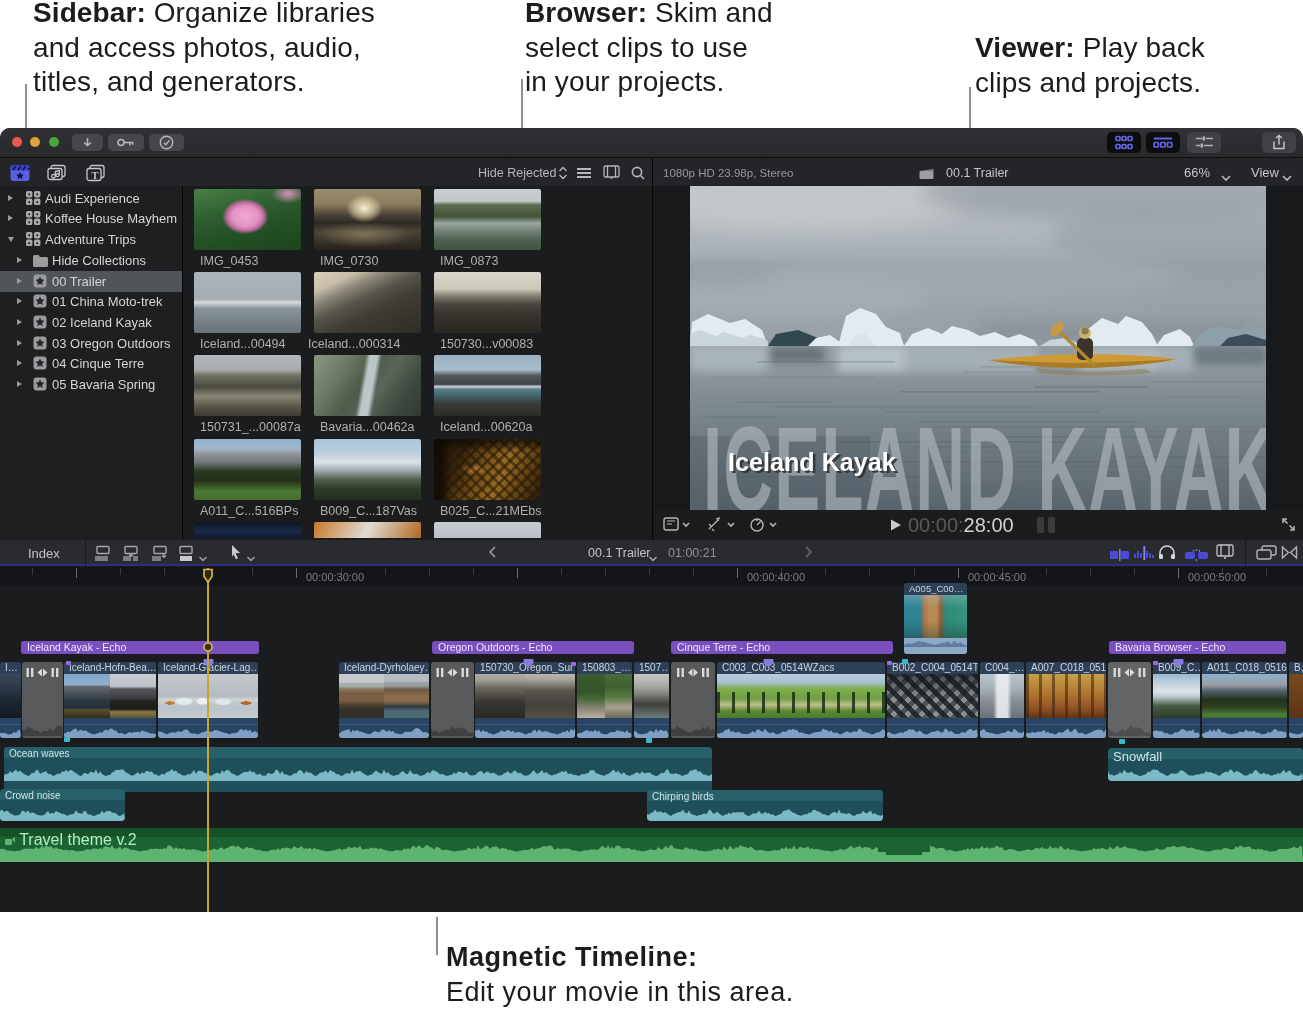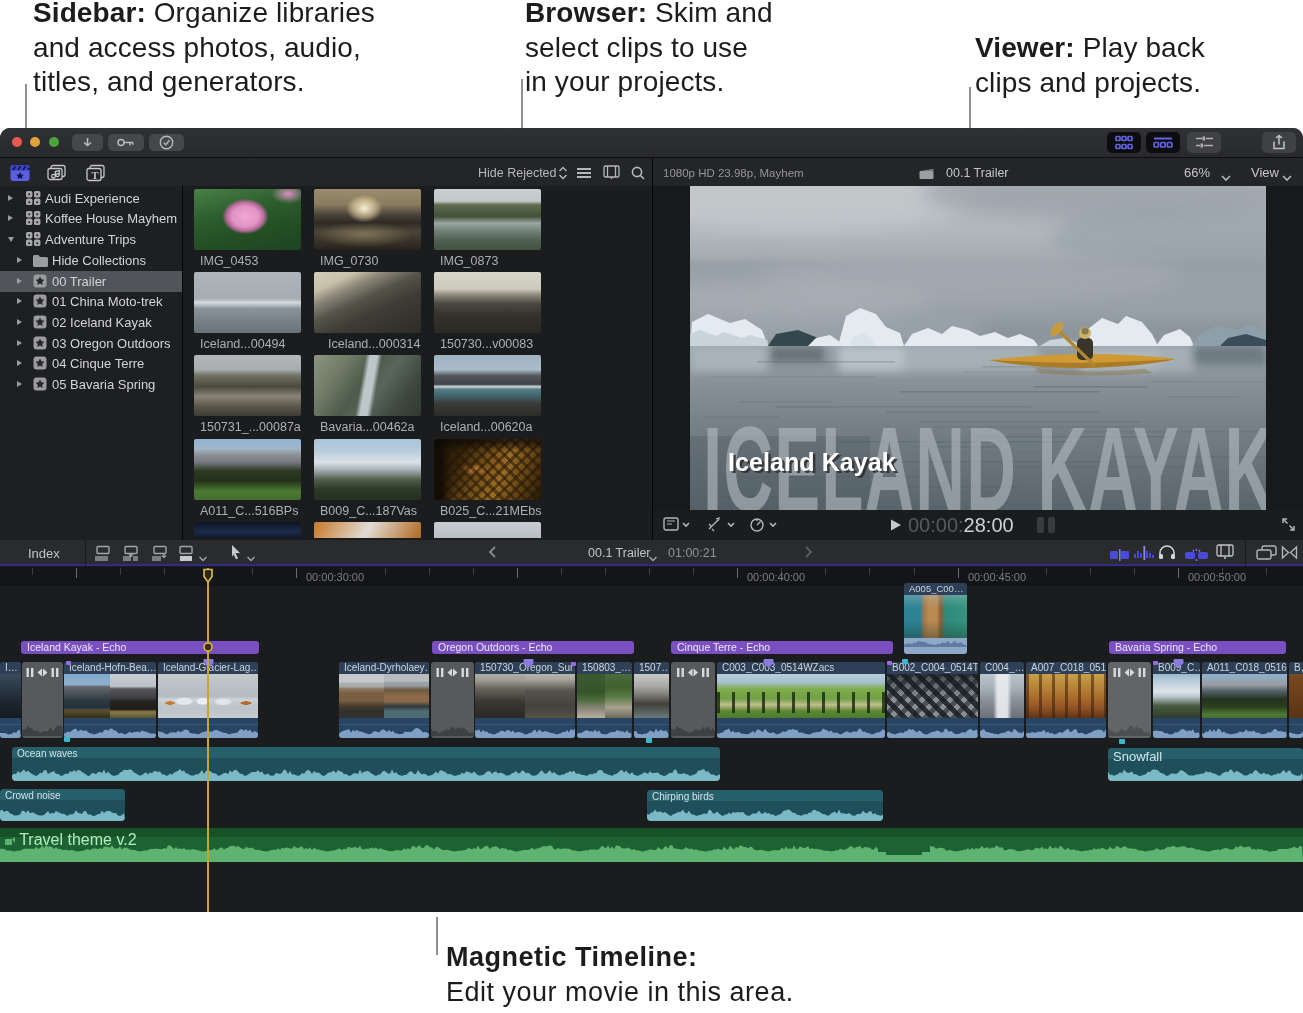--- a/index.html
+++ b/index.html
@@ -121,21 +121,21 @@
           <rect x="1" y="1" width="15" height="11" rx="1.5"></rect>
           <path d="M4.5 1v11M12.5 1v11M8.5 12l0 2"></path>
         </g>
       </svg></div>
 <div class="abs" style="left:630px;top:37px"><svg width="16" height="16">
         <g fill="none" stroke="#b6b7b9" stroke-width="1.6">
           <circle cx="7" cy="7" r="4.6"></circle>
           <path d="M10.5 10.5l3.5 3.5"></path>
         </g>
       </svg></div>
-<div class="txt" style="left:663px;top:39px;font-size:11.5px;color:#96979a">1080p HD 23.98p, Mayhem</div>
+<div class="txt" style="left:663px;top:39px;font-size:11.5px;color:#96979a">1080p HD 23.98p, Stereo</div>
 <div class="abs" style="left:919px;top:38px"><svg width="16" height="13">
         <rect x="0.5" y="4" width="14" height="8" rx="1" fill="#9d9ea0"></rect>
         <path d="M0.5 4l14-2.2V4z" fill="#77787a"></path>
         <g stroke="#242528" stroke-width="1">
           <path d="M2 3.6l1.6-2M5.5 3.1l1.6-2M9 2.6l1.6-2M12.5 2.1l1.4-1.8"></path>
         </g>
       </svg></div>
 <div class="txt" style="left:946px;top:38px;font-size:12.5px;color:#c4c5c7">00.1 Trailer</div>
 <div class="txt" style="left:1184px;top:37px;font-size:13px;color:#c4c5c7">66%</div>
 <div class="abs" style="left:1220px;top:41px"><svg width="12" height="9">
@@ -258,21 +258,21 @@
 <div class="abs" style="left:183px;top:58px;width:469px;height:354px;background:#1b1c1e"></div>
 <div class="thumb" style="left:194px;top:60.6px;background:radial-gradient(ellipse 34px 26px at 48% 45%, #f0a8d4 0%, #e292c2 40%, #b86a9a 55%, rgba(40,70,40,0) 68%),radial-gradient(ellipse 10px 8px at 48% 42%, #f0e0a0 0%, rgba(0,0,0,0) 85%),radial-gradient(ellipse 24px 14px at 88% 8%, #d892c0 0%, rgba(0,0,0,0) 70%),linear-gradient(165deg,#4a8046 0%,#2f6030 35%,#255226 60%,#1d441f 100%)"></div>
 <div class="lbl" style="left:200px;top:125.6px">IMG_0453</div>
 <div class="thumb" style="left:314px;top:60.6px;background:radial-gradient(ellipse 26px 20px at 47% 32%, rgba(255,248,222,.95) 0%, rgba(240,220,170,.5) 45%, rgba(0,0,0,0) 70%),radial-gradient(ellipse 70px 18px at 47% 75%, rgba(210,190,140,.4) 0%, rgba(0,0,0,0) 70%),linear-gradient(180deg,#9a8d6e 0%,#8a7c5e 25%,#4c443a 42%,#2e2a24 55%,#4a4336 70%,#26221c 100%),linear-gradient(90deg,rgba(20,18,14,.8) 0%,rgba(20,18,14,0) 18%,rgba(20,18,14,0) 72%,rgba(20,18,14,.75) 100%)"></div>
 <div class="lbl" style="left:320px;top:125.6px">IMG_0730</div>
 <div class="thumb" style="left:434px;top:60.6px;background:linear-gradient(180deg,#c9ced0 0%,#c2c8ca 20%,#5e6c4e 26%,#42523a 45%,#9aa6a2 56%,#74847a 68%,#4e6050 84%,#42543f 100%)"></div>
 <div class="lbl" style="left:440px;top:125.6px">IMG_0873</div>
 <div class="thumb" style="left:194px;top:143.9px;background:linear-gradient(180deg,#aeb5ba 0%,#a5acb2 44%,#d5dadd 50%,#b8bfc3 54%,#89939a 60%,#79838a 78%,#687278 100%),radial-gradient(ellipse 12px 4px at 45% 57%, #d0a030 0%, rgba(0,0,0,0) 80%)"></div>
 <div class="lbl" style="left:200px;top:208.9px">Iceland...00494</div>
 <div class="thumb" style="left:314px;top:143.9px;background:linear-gradient(155deg,#d8cfb8 0%,#c8bfa8 18%,#8a8578 30%,#55544a 45%,#3e3c34 62%,#2e2c26 100%),radial-gradient(ellipse 40px 20px at 82% 40%, rgba(140,155,165,.8) 0%, rgba(0,0,0,0) 70%)"></div>
-<div class="lbl" style="left:328px;top:208.9px">Iceland...000314</div>
+<div class="lbl" style="left:308px;top:208.9px">Iceland...000314</div>
 <div class="thumb" style="left:434px;top:143.9px;background:linear-gradient(180deg,#d8d5ca 0%,#ccc9bc 28%,#8a8778 38%,#4a4840 52%,#35332c 70%,#2a2822 100%)"></div>
 <div class="lbl" style="left:440px;top:208.9px">150730...v00083</div>
 <div class="thumb" style="left:194px;top:227.2px;background:linear-gradient(180deg,#b3b7b9 0%,#a9adaf 24%,#707062 34%,#4a4a3e 52%,#8a8478 68%,#5a564a 84%,#3e3c34 100%)"></div>
 <div class="lbl" style="left:200px;top:292.2px">150731_...00087a</div>
 <div class="thumb" style="left:314px;top:227.2px;background:linear-gradient(100deg,rgba(0,0,0,0) 0 44%,rgba(198,210,214,.9) 48% 54%,rgba(0,0,0,0) 58% 100%),linear-gradient(125deg,#8a9582 0%,#6e7a66 25%,#4e5a4a 45%,#5a665a 60%,#3e483e 80%,#323a32 100%)"></div>
 <div class="lbl" style="left:320px;top:292.2px">Bavaria...00462a</div>
 <div class="thumb" style="left:434px;top:227.2px;background:linear-gradient(180deg,#9db2c2 0%,#a9bcca 24%,#54565a 34%,#3e4448 48%,#d0d6d8 52%,#567e88 56%,#44666e 66%,#3a3a36 80%,#2c2b27 100%)"></div>
 <div class="lbl" style="left:440px;top:292.2px">Iceland...00620a</div>
 <div class="thumb" style="left:194px;top:310.5px;background:linear-gradient(180deg,#92b2d2 0%,#a2b6c8 16%,#8e9196 26%,#75787e 38%,#2c3a24 52%,#243018 68%,#4c7a34 86%,#446c2e 100%)"></div>
 <div class="lbl" style="left:200px;top:375.5px">A011_C...516BPs</div>
@@ -563,21 +563,21 @@
 <div class="abs" style="left:0;top:12px;width:63px;height:43px;background:linear-gradient(90deg,#2e8294 0 26%,#a8784a 32%,#b98a52 40% 52%,#8a6038 58%,#2e8a7a 66%,#35957f 100%)"></div>
 <div class="abs" style="left:0;top:12px;width:63px;height:43px;background:linear-gradient(180deg,rgba(180,200,210,.35) 0%,rgba(0,0,0,0) 30%,rgba(0,0,0,0) 60%,rgba(30,50,40,.4) 100%)"></div>
 <svg width="63" height="16" style="position:absolute;left:0;top:55px">
         <rect width="63" height="16" fill="#8fa8c8"></rect>
         <polygon points="0,8 0,5.8 2,5.0 4,4.3 6,4.8 8,4.9 10,3.6 12,3.7 14,1.9 16,2.3 18,2.7 20,3.1 22,3.2 24,4.8 26,4.7 28,5.5 30,5.7 32,5.8 34,4.7 36,5.2 38,3.5 40,3.9 42,3.5 44,1.9 46,4.5 48,4.4 50,1.8 52,3.3 54,4.7 56,3.3 58,4.1 60,5.6 62,6.0 63,8" fill="#5e7ba2" transform="translate(0,1)"></polygon>
       </svg>
 </div>
 <div class="pbar" style="left:21px;width:238px">Iceland Kayak - Echo</div>
 <div class="pbar" style="left:432px;width:202px">Oregon Outdoors - Echo</div>
 <div class="pbar" style="left:671px;width:222px">Cinque Terre - Echo</div>
-<div class="pbar" style="left:1109px;width:177px">Bavaria Spring - Echo</div>
+<div class="pbar" style="left:1109px;width:177px">Bavaria Browser - Echo</div>
 <div class="abs" style="left:0px;top:534px;width:21px;height:76px;border-radius:3px;overflow:hidden;background:#2b4769">
 <div class="cname">I…</div>
 <div class="half" style="left:0;width:21px;background:linear-gradient(180deg,#3a4a5a,#1e2832 60%,#141a22)"></div>
 <svg width="21" height="20" style="position:absolute;left:0;top:56px">
         <rect width="21" height="20" fill="#284564"></rect>
         <rect y="6" width="21" height="1" fill="#42608c" opacity="0.7"></rect>
         <polygon points="0,12 0,7.1 2,7.1 4,6.9 6,7.3 8,8.4 10,8.3 12,7.7 14,5.9 16,6.9 18,4.3 20,4.1 21,12" fill="#7fa0c4" transform="translate(0,8)"></polygon>
       </svg>
 </div>
 <div class="abs" style="left:22px;top:534px;width:41px;height:76px;border-radius:3px;overflow:hidden;background:#57595a">
@@ -770,21 +770,21 @@
     </svg>
 <svg width="11" height="10" style="position:absolute;left:523px;top:530px">
       <path d="M1.5 1h8a1 1 0 0 1 1 1v3.2L5.5 9.5 0.5 5.2V2a1 1 0 0 1 1-1z" fill="#8a7ae0"></path>
     </svg>
 <svg width="11" height="10" style="position:absolute;left:763px;top:530px">
       <path d="M1.5 1h8a1 1 0 0 1 1 1v3.2L5.5 9.5 0.5 5.2V2a1 1 0 0 1 1-1z" fill="#8a7ae0"></path>
     </svg>
 <svg width="11" height="10" style="position:absolute;left:1173px;top:530px">
       <path d="M1.5 1h8a1 1 0 0 1 1 1v3.2L5.5 9.5 0.5 5.2V2a1 1 0 0 1 1-1z" fill="#8a7ae0"></path>
     </svg>
-<div class="abs" style="left:12px;top:619px;width:708px;height:34px;border-radius:4px;overflow:hidden;background:#1e4f5a">
+<div class="abs" style="left:4px;top:619px;width:708px;height:45px;border-radius:4px;overflow:hidden;background:#1e4f5a">
 <div class="abs" style="left:0;top:0;width:708px;height:11px;background:#27606b"></div>
 <div class="txt" style="left:5px;top:1px;font-size:10px;color:#cfe3e8">Ocean waves</div>
 <svg width="708" height="13" style="position:absolute;left:0;top:19px">
         <polygon points="0,13 0,9.2 2,7.8 4,8.1 6,4.9 8,7.0 10,5.2 12,3.4 14,6.3 16,4.5 18,6.4 20,8.0 22,9.0 24,10.0 26,9.1 28,6.7 30,7.3 32,4.3 34,4.1 36,7.9 38,6.7 40,5.9 42,5.1 44,8.1 46,7.7 48,9.2 50,10.1 52,8.5 54,7.4 56,8.1 58,5.3 60,6.1 62,3.9 64,5.7 66,3.9 68,4.3 70,5.9 72,7.1 74,8.5 76,10.0 78,9.5 80,7.0 82,7.3 84,8.3 86,6.1 88,6.0 90,7.0 92,3.6 94,7.9 96,5.5 98,7.7 100,9.3 102,10.0 104,9.3 106,9.0 108,6.4 110,5.8 112,3.7 114,3.9 116,4.1 118,3.3 120,4.3 122,6.4 124,7.6 126,8.7 128,9.8 130,8.9 132,7.6 134,6.3 136,8.4 138,6.3 140,7.6 142,5.1 144,5.3 146,5.9 148,5.5 150,8.4 152,8.3 154,9.7 156,9.6 158,7.4 160,8.7 162,6.7 164,5.8 166,5.1 168,3.1 170,5.4 172,4.4 174,7.5 176,7.6 178,9.2 180,9.6 182,9.6 184,7.9 186,8.6 188,6.8 190,4.0 192,8.0 194,4.7 196,4.8 198,5.0 200,6.4 202,7.5 204,7.6 206,9.7 208,9.5 210,8.2 212,6.9 214,6.8 216,8.2 218,4.3 220,6.6 222,4.2 224,3.8 226,5.5 228,7.7 230,7.7 232,9.5 234,9.8 236,8.5 238,7.2 240,6.1 242,5.9 244,6.1 246,4.3 248,6.4 250,5.5 252,8.5 254,8.4 256,7.6 258,9.6 260,9.8 262,9.4 264,7.0 266,7.4 268,8.1 270,6.8 272,3.4 274,4.3 276,8.2 278,4.7 280,8.6 282,8.2 284,9.2 286,9.8 288,9.3 290,7.0 292,7.7 294,5.2 296,3.7 298,5.1 300,8.0 302,5.1 304,6.7 306,6.4 308,7.5 310,9.6 312,10.0 314,8.7 316,6.8 318,6.6 320,5.8 322,4.5 324,7.2 326,3.8 328,5.4 330,5.8 332,8.2 334,8.0 336,9.2 338,10.1 340,8.5 342,7.2 344,7.2 346,8.1 348,3.5 350,7.4 352,5.5 354,5.5 356,4.8 358,6.5 360,7.7 362,8.9 364,10.0 366,8.8 368,8.4 370,6.2 372,4.6 374,5.9 376,7.6 378,7.7 380,3.5 382,7.5 384,5.9 386,8.6 388,9.2 390,10.0 392,8.9 394,9.0 396,7.3 398,5.2 400,5.8 402,8.0 404,7.9 406,4.1 408,7.0 410,8.3 412,7.7 414,8.3 416,9.9 418,9.6 420,8.9 422,7.4 424,5.4 426,7.8 428,4.3 430,4.6 432,5.4 434,6.6 436,8.5 438,7.7 440,8.8 442,9.7 444,9.8 446,9.0 448,8.8 450,6.6 452,7.9 454,5.4 456,5.8 458,6.5 460,7.4 462,5.2 464,7.6 466,9.2 468,9.6 470,9.3 472,8.5 474,6.3 476,5.3 478,5.2 480,7.9 482,6.0 484,5.6 486,7.5 488,6.7 490,7.0 492,8.0 494,9.4 496,9.5 498,8.9 500,7.2 502,6.7 504,4.9 506,7.5 508,7.1 510,4.6 512,5.0 514,7.6 516,6.6 518,7.9 520,9.4 522,9.7 524,9.3 526,8.3 528,5.8 530,4.2 532,7.3 534,7.8 536,6.3 538,4.0 540,7.6 542,6.0 544,7.7 546,9.1 548,9.6 550,8.4 552,8.5 554,7.1 556,6.6 558,4.9 560,6.2 562,4.4 564,8.0 566,7.6 568,8.1 570,8.9 572,9.0 574,9.8 576,9.4 578,7.8 580,8.6 582,7.3 584,7.4 586,4.5 588,3.9 590,4.3 592,7.3 594,7.5 596,8.7 598,9.0 600,10.0 602,8.5 604,7.9 606,6.8 608,4.7 610,3.8 612,6.7 614,4.4 616,6.9 618,8.3 620,6.0 622,8.7 624,9.3 626,10.1 628,8.6 630,8.2 632,6.3 634,6.7 636,8.1 638,5.3 640,7.2 642,7.1 644,6.7 646,6.5 648,8.6 650,9.3 652,10.1 654,9.4 656,7.9 658,6.6 660,7.2 662,4.0 664,3.2 666,7.8 668,7.8 670,7.9 672,7.0 674,8.3 676,8.6 678,9.9 680,9.2 682,8.6 684,8.1 686,4.8 688,4.4 690,3.7 692,3.0 694,5.9 696,5.1 698,7.5 700,8.7 702,8.5 704,9.9 706,9.3 708,8.1 708,13" fill="#7cb9c7"></polygon>
       </svg>
 <div class="abs" style="left:0;top:31.5px;width:708px;height:2.5px;background:#7cb9c7"></div>
 </div>
 <div class="abs" style="left:1108px;top:620px;width:195px;height:33px;border-radius:4px;overflow:hidden;background:#1e4f5a">
 <div class="abs" style="left:0;top:0;width:195px;height:11px;background:#27606b"></div>
 <div class="txt" style="left:5px;top:1px;font-size:13px;color:#cfe3e8">Snowfall</div>

